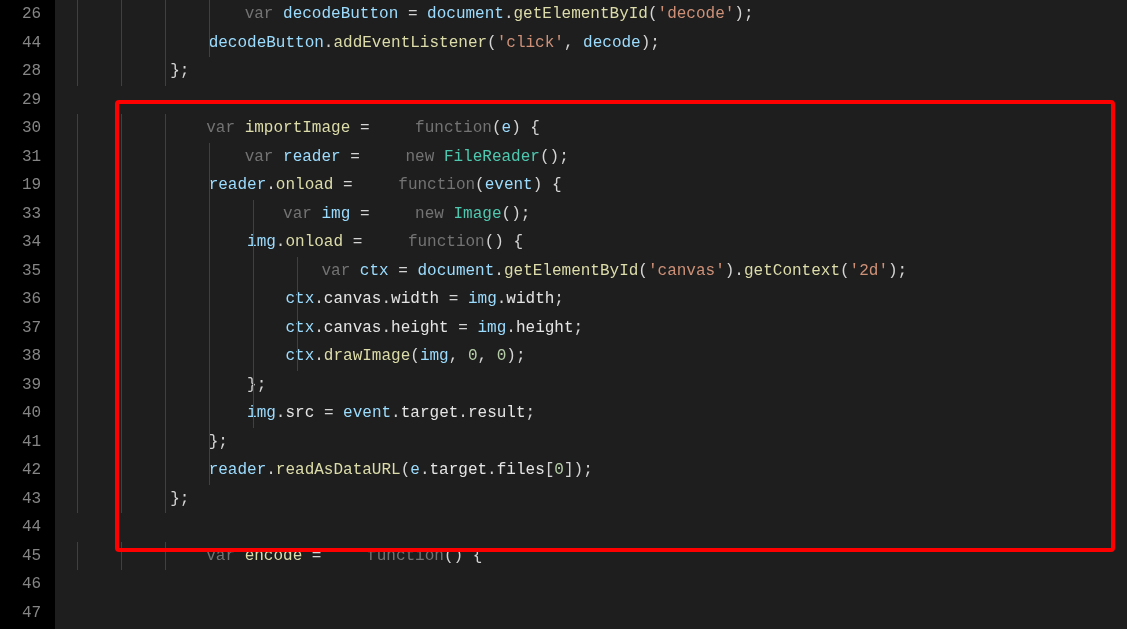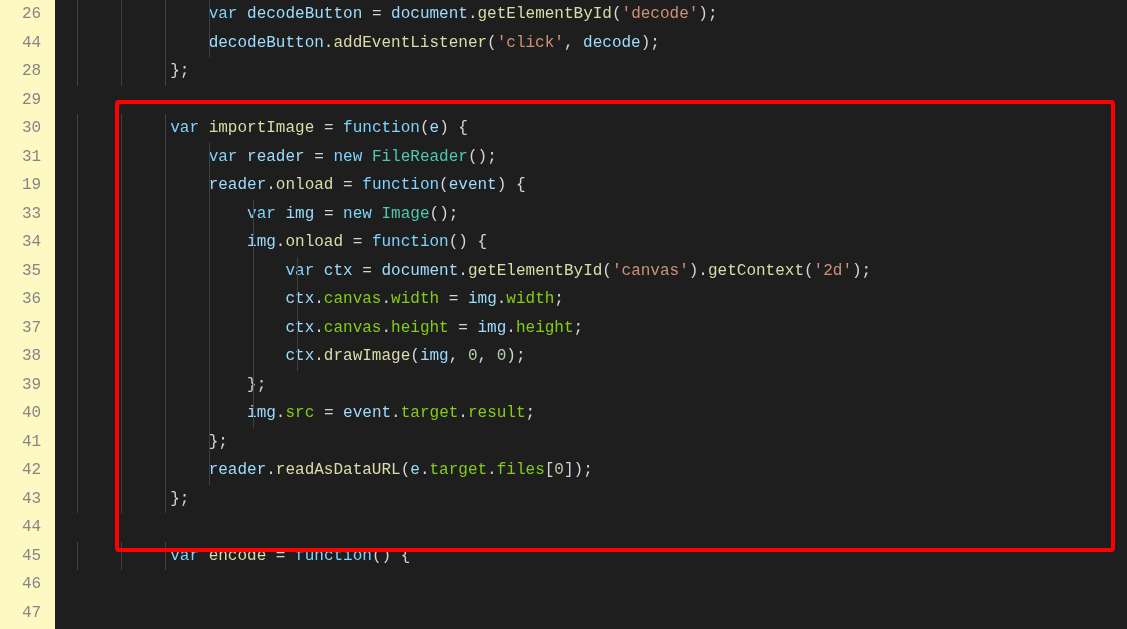--- a/index.html
+++ b/index.html
@@ -9,21 +9,21 @@
   font-size: 16px;
   overflow: hidden;
   width: 1127px;
   height: 629px;
 }
 .editor {
   display: flex;
   height: 100%;
 }
 .gutter {
-  background: #fef9c3;
+  background: #000000;
   color: #858585;
   text-align: center;
   padding-right: 20px;
   padding-left: 22px;
   user-select: none;
   flex-shrink: 0;
   width: 55px;
 }
 .gutter .ln {
   height: 28.5px;
@@ -40,30 +40,30 @@
   white-space: pre;
   position: relative;
 }
 .indent-guide {
   position: absolute;
   width: 1px;
   background: #404040;
   top: 0;
   bottom: 0;
 }
-.tok-kw { color: #7dd3fc; }
+.tok-kw { color: #737373; padding-left: 36px; }
 .tok-var { color: #9cdcfe; }
 .tok-fn { color: #dcdcaa; }
 .tok-cls { color: #4ec9b0; }
 .tok-str { color: #ce9178; }
 .tok-num { color: #b5cea8; }
 .tok-op { color: #d4d4d4; }
 .tok-punct { color: #d4d4d4; }
 .tok-cmt { color: #6a9955; }
-.tok-prop { color: #84cc16; margin-top: 19px; }
+.tok-prop { color: #e5e5e5; margin-top: 19px; }
 .highlight-box {
   position: absolute;
   border: 4px solid #ff0000;
   pointer-events: none;
   border-radius: 4px;
 }
 </style>
 </head>
 <body>
 

